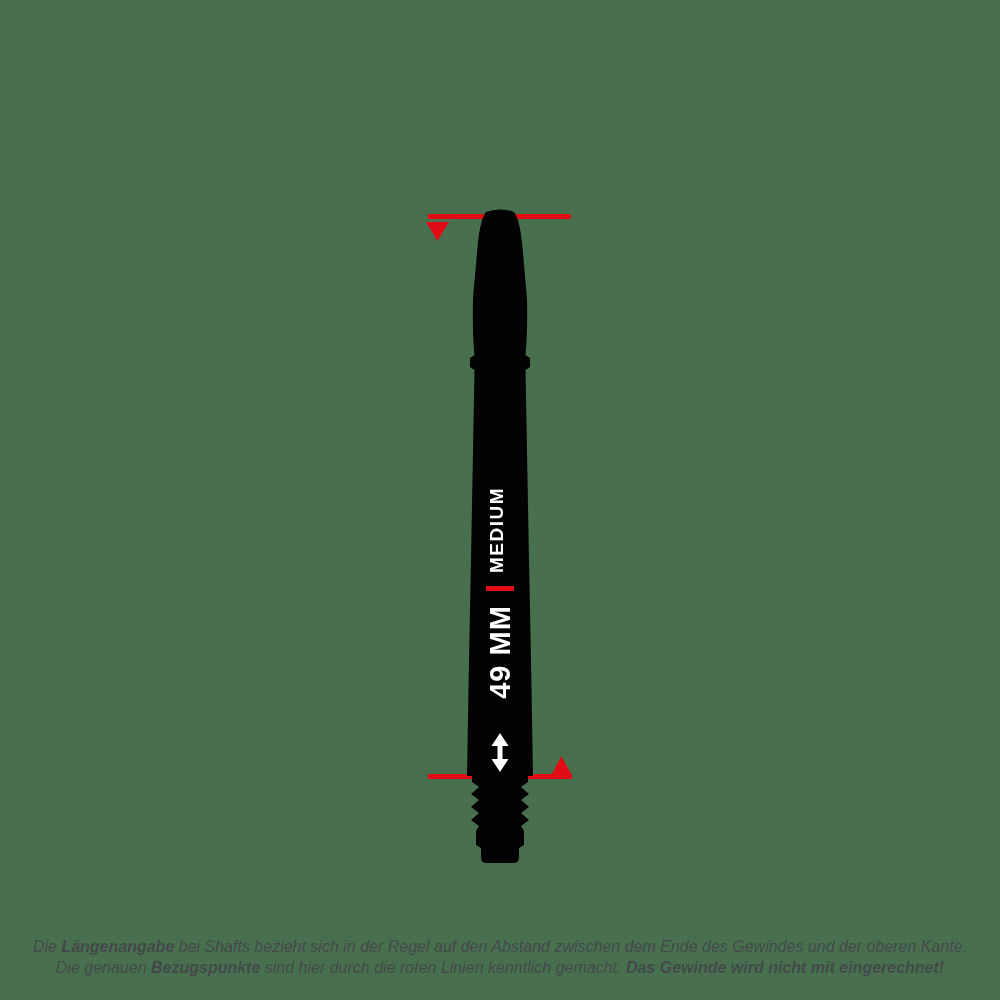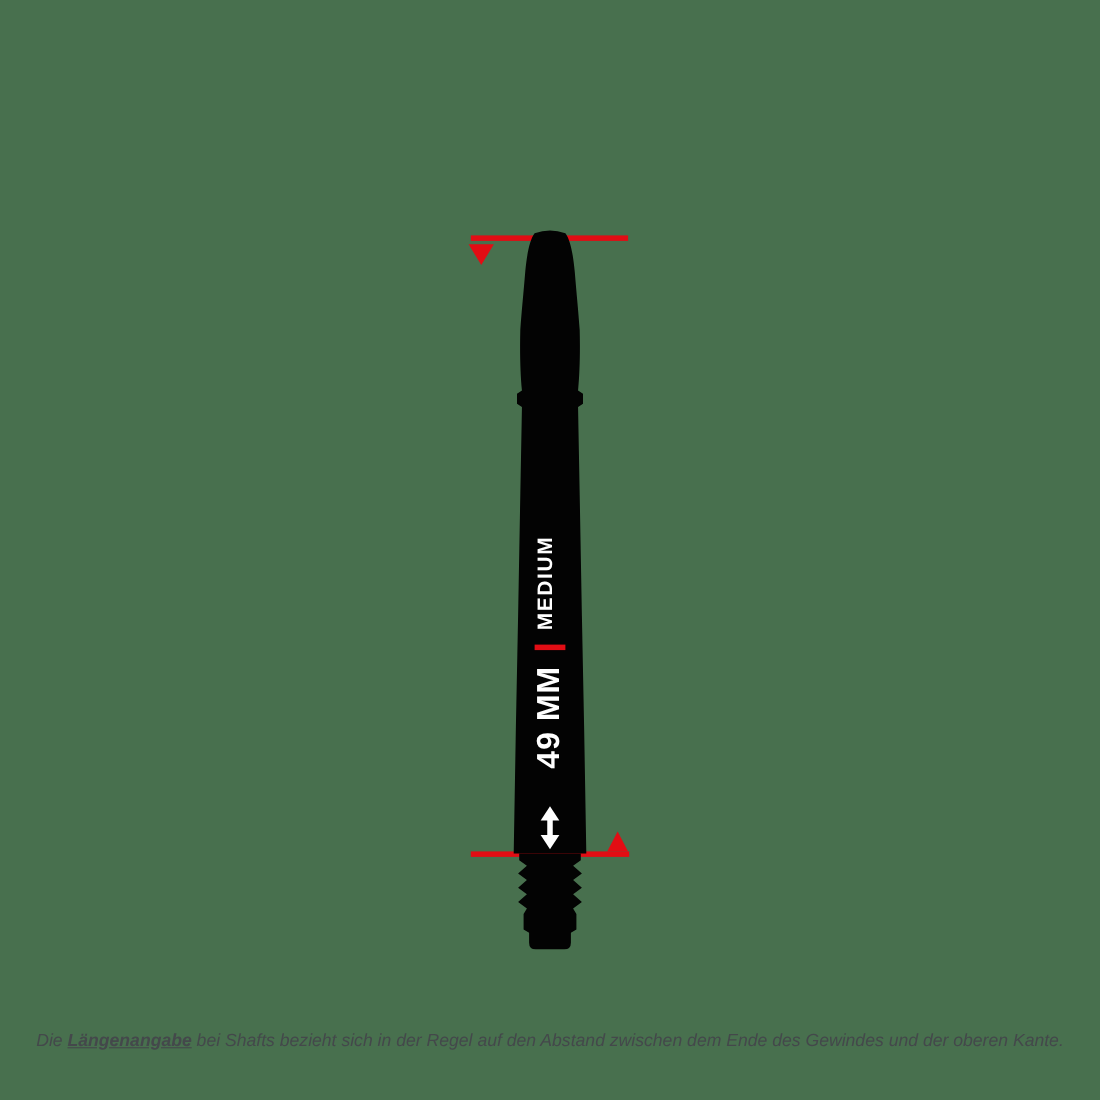--- a/index.html
+++ b/index.html
@@ -50,21 +50,21 @@
     left: 0;
     top: 936px;
     width: 1000px;
     text-align: center;
     color: var(--caption-text, #44484b);
     font-style: italic;
     font-size: 16px;
     line-height: 21px;
   }
   .caption p { margin: 0; }
-  .caption .b { font-weight: bold; text-decoration: underline; }
+  .caption .b { font-weight: bold; }
 </style>
 </head>
 <body>
 
 <div class="stage">
 
   <svg class="graphic" width="1000" height="1000" viewBox="0 0 1000 1000">
 
     <rect x="428" y="214" width="143" height="5" class="red-fill"></rect>
     <polygon points="426,222 449,222 437.5,241" class="red-fill"></polygon>
@@ -101,15 +101,16 @@
       <polygon points="500,733 491.5,746 508.5,746" class="white-fill"></polygon>
       <polygon points="500,772 491.5,759 508.5,759" class="white-fill"></polygon>
     </g>
   </svg>
 
   <div class="rot-label size-label">MEDIUM</div>
   <div class="rot-label length-label">49 MM</div>
 
   <div class="caption">
     <p><span>Die </span><span class="b">Längenangabe</span><span> bei Shafts bezieht sich in der Regel auf den Abstand zwischen dem Ende des Gewindes und der oberen Kante.</span></p>
+    <p><span>Die genauen </span><span class="b">Bezugspunkte</span><span> sind hier durch die roten Linien kenntlich gemacht. </span><span class="b">Das Gewinde wird nicht mit eingerechnet!</span></p>
   </div>
 
 </div>
 
 </body></html>

